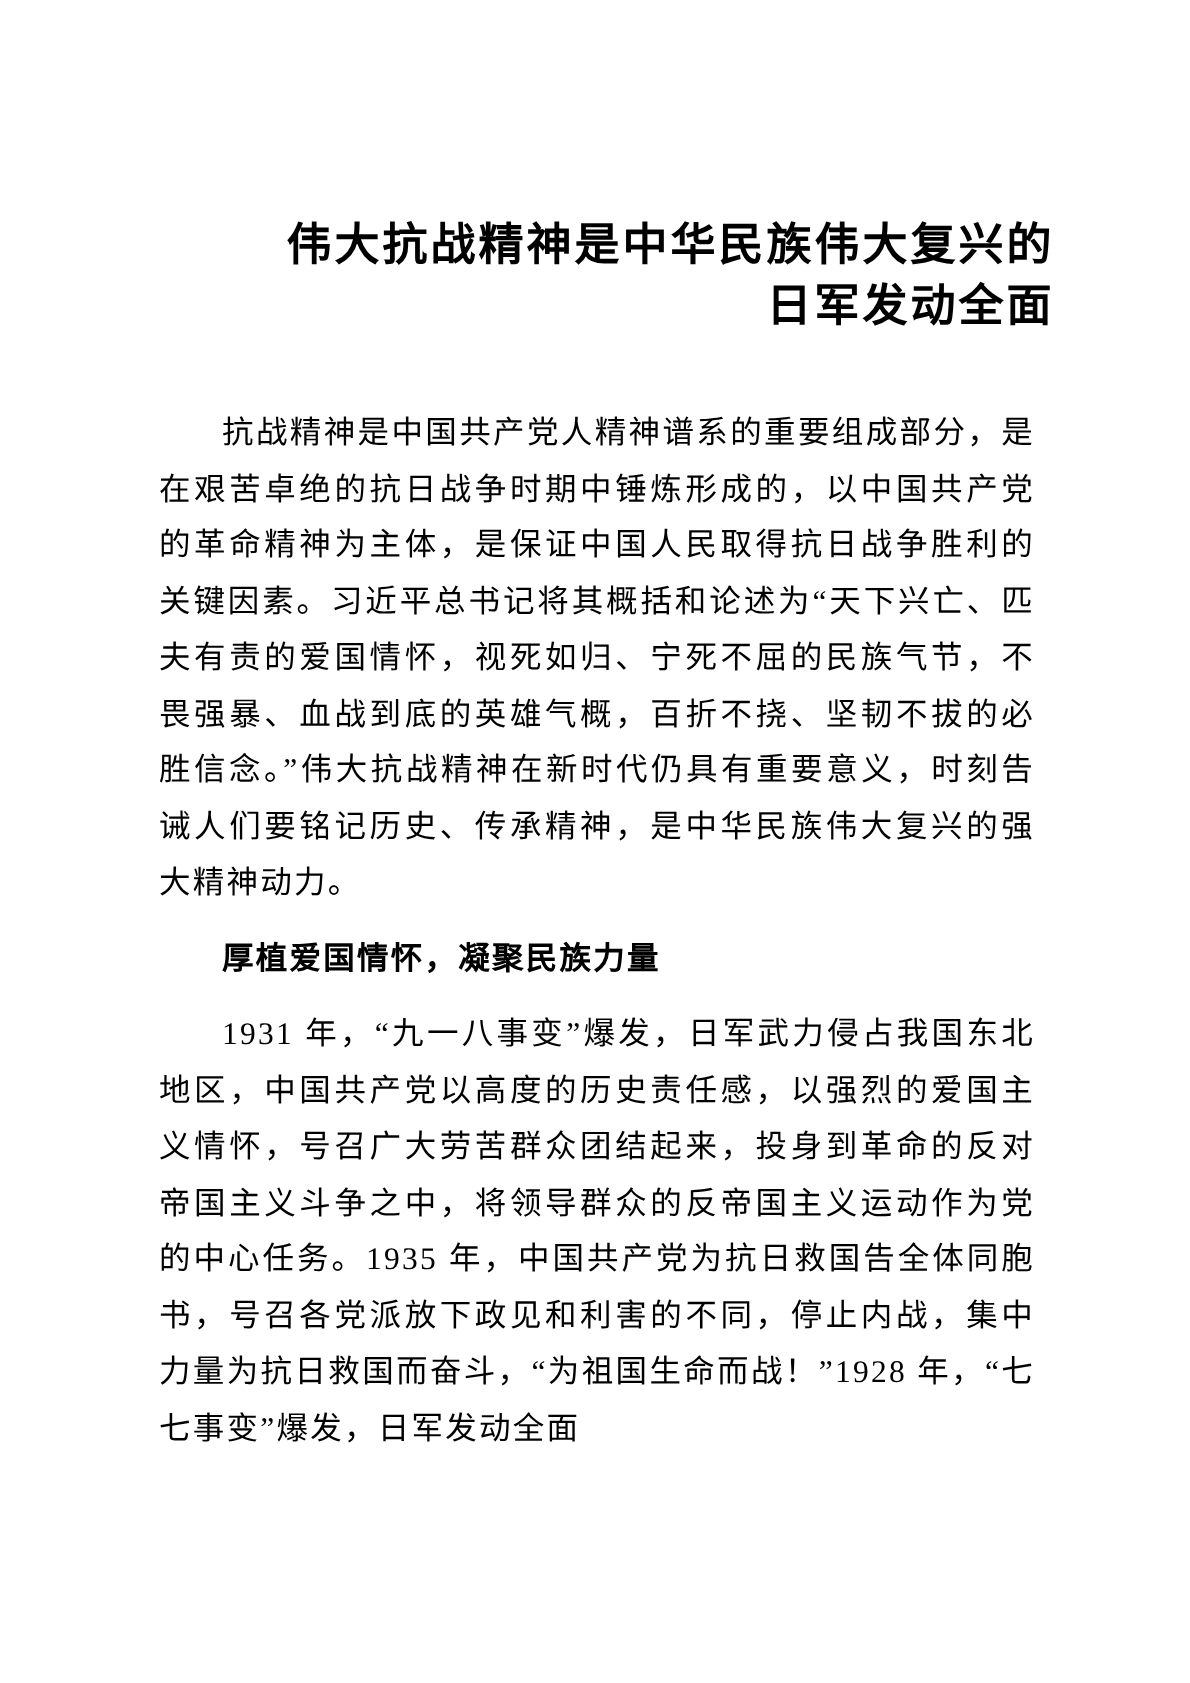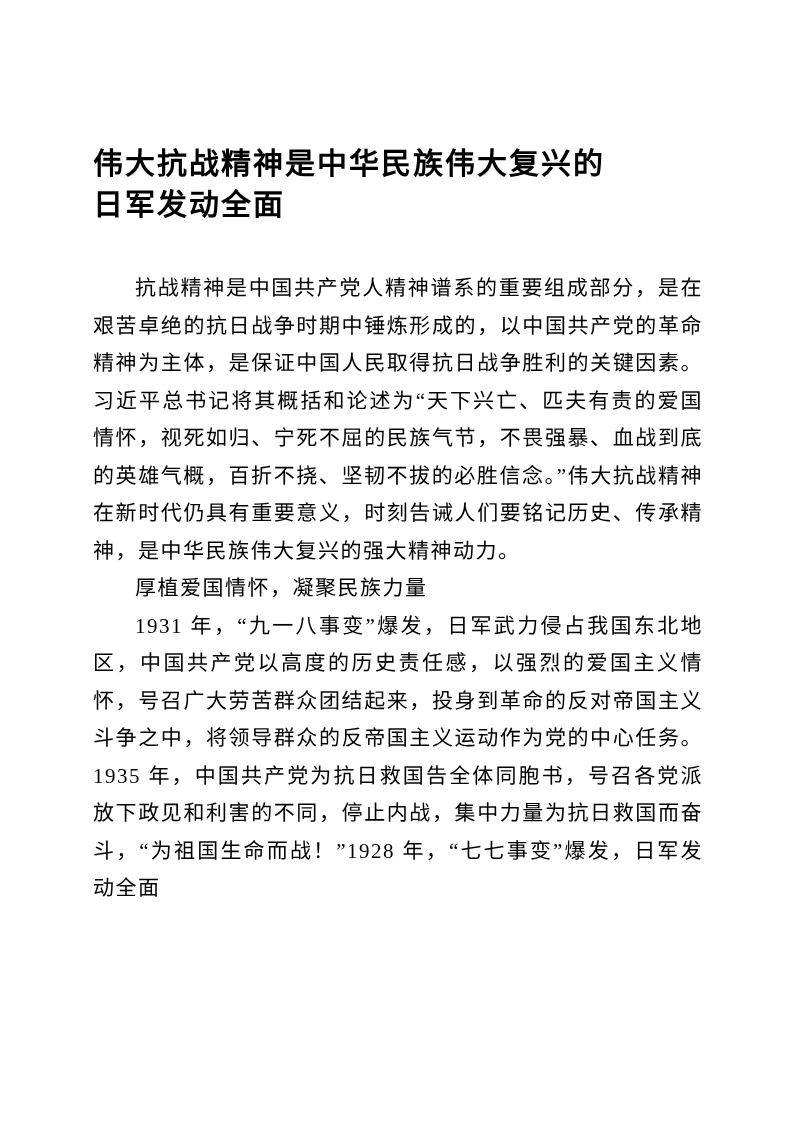--- a/index.html
+++ b/index.html
@@ -12,43 +12,43 @@
     color: #000000;
   }
   .page {
     position: relative;
     width: 793px;
     height: 1122px;
     background: #ffffff;
     padding: 143px 90px 0 93px;
   }
   .title {
-    text-align: left;
+    text-align: right;
     font-weight: bold;
     font-size: 30px;
     line-height: 41px;
     letter-spacing: 2px;
     margin-bottom: 45px;
   }
   .title-line {
     display: block;
   }
   .doc-body {
     font-size: 21px;
     line-height: 37.5px;
     text-align: justify;
     text-justify: inter-character;
     letter-spacing: 1.5px;
   }
   .doc-body p {
     text-indent: 2em;
-    margin: 0;
+    margin: 13px;
   }
   .doc-body p.heading {
-    font-weight: normal;
+    font-weight: bold;
   }
 </style>
 </head>
 <body>
 
 <div class="page">
   <h1 class="title">
     <span class="title-line">伟大抗战精神是中华民族伟大复兴的</span>
     <span class="title-line">日军发动全面</span>
   </h1>

